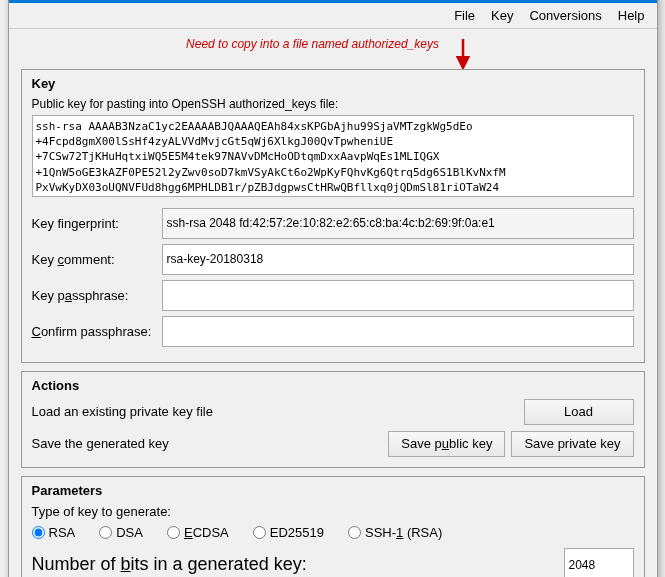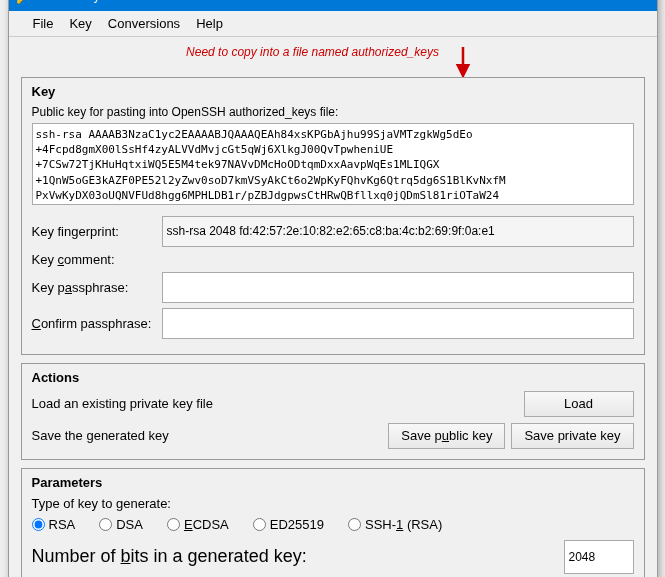--- a/index.html
+++ b/index.html
@@ -52,22 +52,23 @@
       color: white;
       font-size: 12px;
       cursor: pointer;
       display: flex;
       align-items: center;
       justify-content: center;
     }
     .menu-bar {
       background: #f0f0f0;
       display: flex;
-      padding: 2px 16px;
+      padding: 2px 4px;
       border-bottom: 1px solid #ccc;
+      justify-content: flex-end;
     }
     .menu-item {
       padding: 3px 8px;
       cursor: pointer;
       font-size: 13px;
     }
     .content {
       padding: 8px 12px 12px 12px;
     }
     .section-box {
@@ -264,20 +265,21 @@
 +1QnW5oGE3kAZF0PE52l2yZwv0soD7kmVSyAkCt6o2WpKyFQhvKg6Qtrq5dg6S1BlKvNxfM
 PxVwKyDX03oUQNVFUd8hgg6MPHLDB1r/pZBJdgpwsCtHRwQBfllxq0jQDmSl81riOTaW24</textarea>
 
       <div style="margin-top:8px;">
         <div class="field-row">
           <span class="field-label">Key fingerprint:</span>
           <input class="field-input readonly" type="text" readonly="" value="ssh-rsa 2048 fd:42:57:2e:10:82:e2:65:c8:ba:4c:b2:69:9f:0a:e1" style="">
         </div>
         <div class="field-row">
           <span class="field-label">Key <span class="underline">c</span>omment:</span>
+          <input class="field-input" type="text" value="rsa-key-20180318" style="">
         </div>
         <div class="field-row">
           <span class="field-label">Key p<span class="underline">a</span>ssphrase:</span>
           <input class="field-input" type="password" style="">
         </div>
         <div class="field-row">
           <span class="field-label"><span class="underline">C</span>onfirm passphrase:</span>
           <input class="field-input" type="password" style="">
         </div>
       </div>

